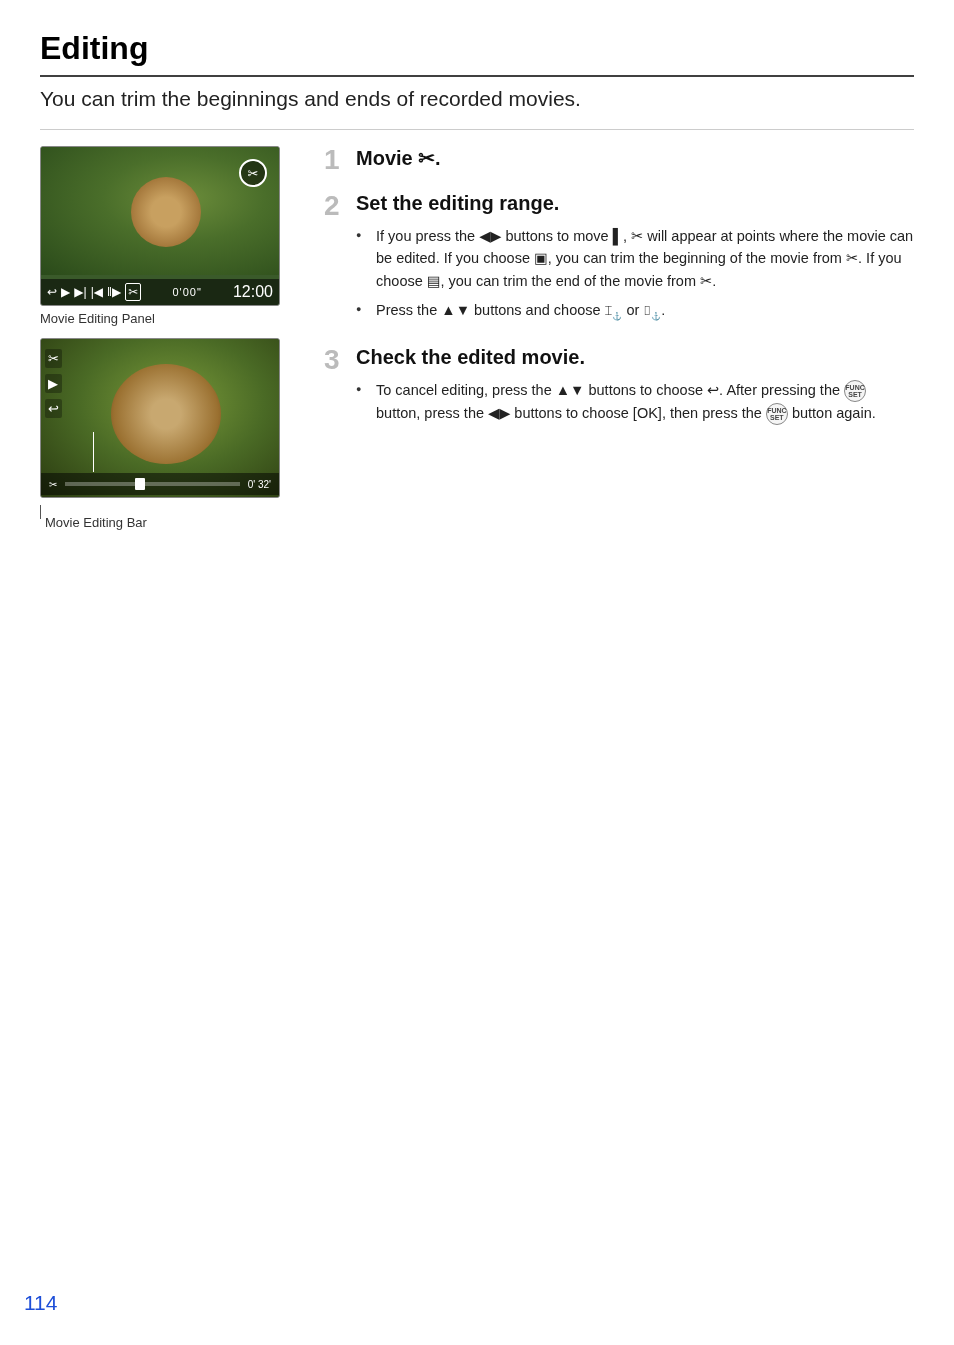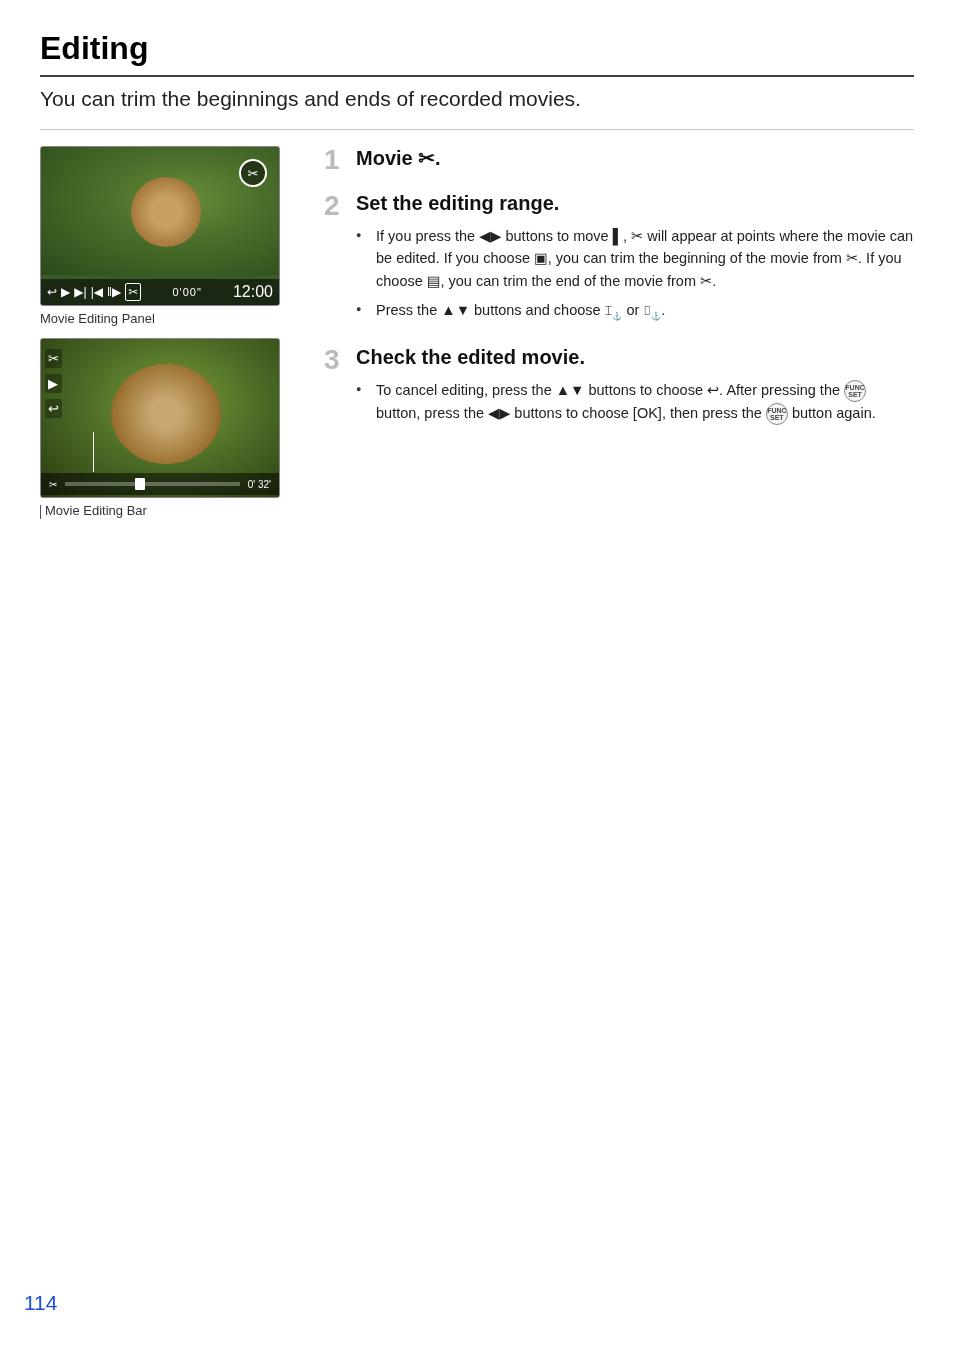--- a/index.html
+++ b/index.html
@@ -318,21 +318,21 @@
         <span class="edit-time">0' 32'</span>
       </div>
 
       <div style="position:absolute;top:25px;left:70px;width:110px;height:100px;border-radius:50%;background:radial-gradient(circle,#c8a870 20%,#9a7030 70%,#5a3010 100%);"></div>
     </div>
 
     <div style="display:flex;align-items:flex-start;gap:4px;margin-top:4px;">
       <div style="display:flex;flex-direction:column;align-items:center;margin-top:2px;">
         <div style="width:1px;height:14px;background:#555;"></div>
       </div>
-      <span class="caption" style="margin-bottom:0;margin-top:0;">Movie Editing Bar</span>
+      <span class="caption" style="margin-bottom:0;margin-top:12px;">Movie Editing Bar</span>
     </div>
   </div>
 
   <div class="right-col">
     <div class="right-col-inner">
 
       <div class="step-block">
         <span class="step-number">1</span>
         <div class="step-content">
           <div class="step-title">Movie ✂.</div>

